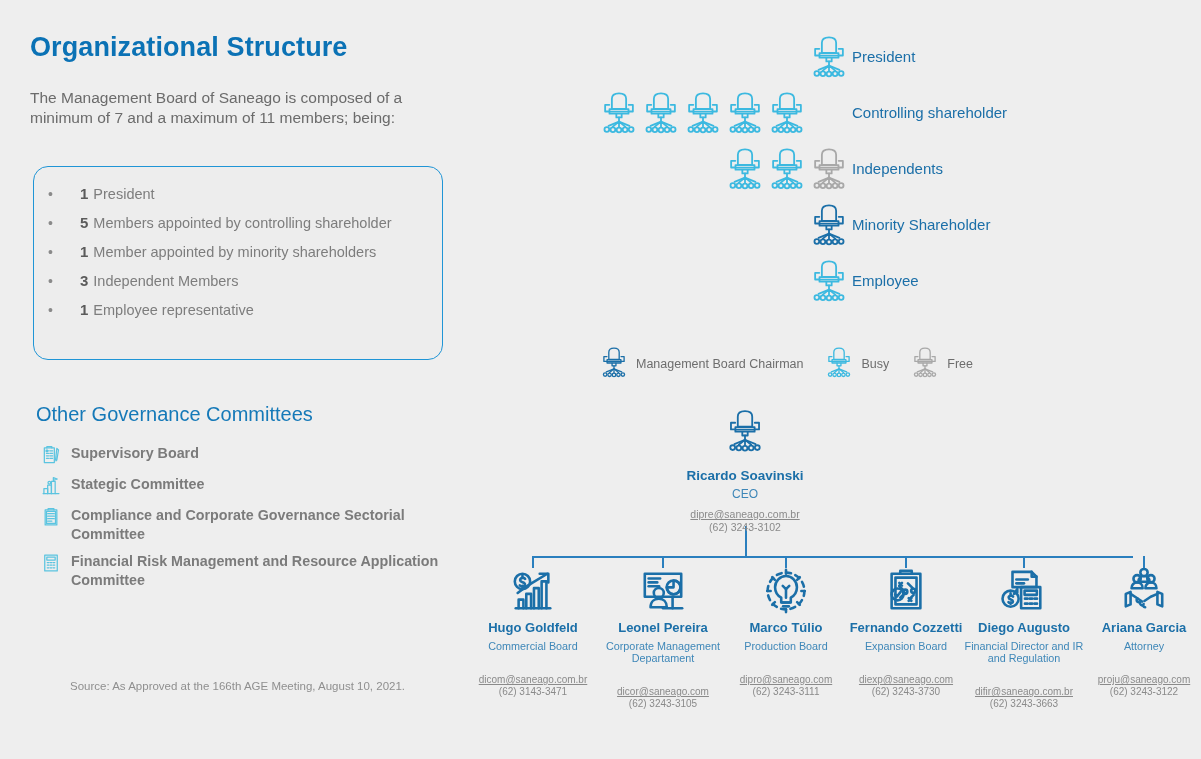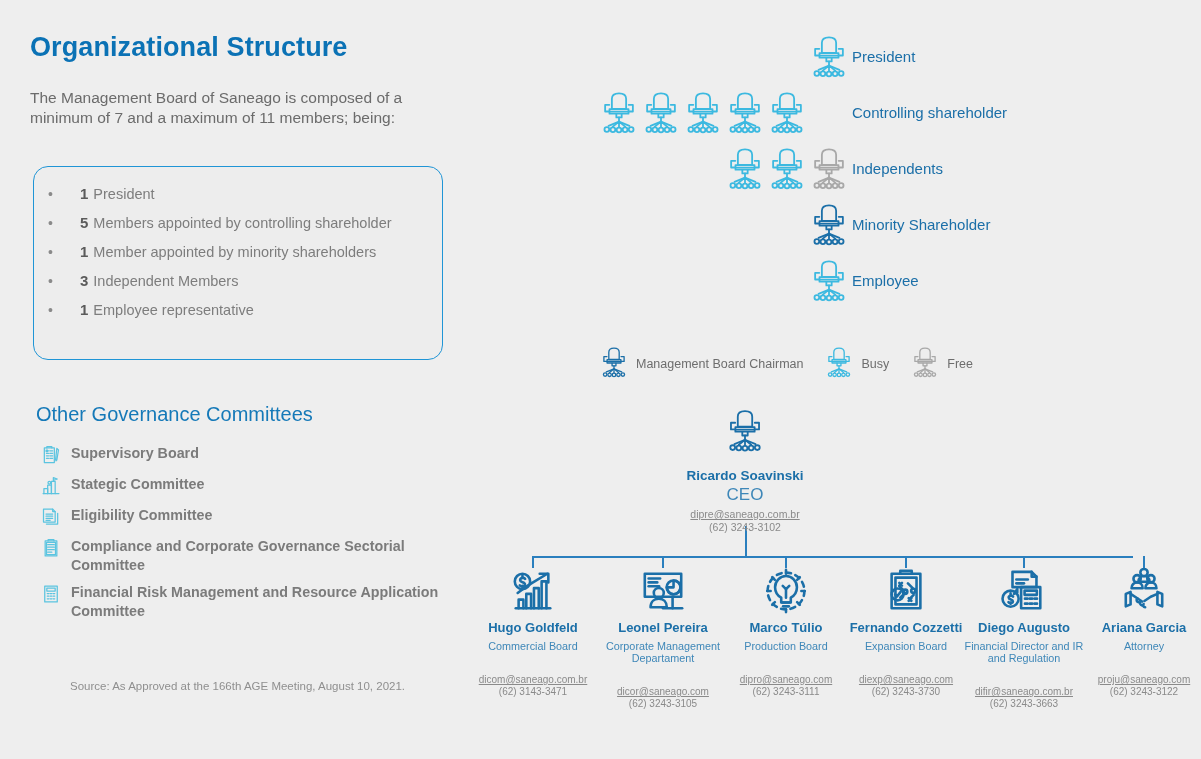--- a/index.html
+++ b/index.html
@@ -68,21 +68,21 @@
   .mini-item{display:flex;align-items:center;margin-right:22px;}
   .mini-chair{width:28px;height:36px;display:block;}
   .mini-label{font-size:12.5px;color:#6d6d6d;margin-left:8px;white-space:nowrap;}
 
   
   #org-chart{left:480px;top:408px;width:700px;height:300px;}
   #ceo-node{
     position:absolute;left:180px;top:0;width:170px;text-align:center;
   }
   .node-name{font-size:13.5px;font-weight:bold;color:#1b6fa8;margin-top:10px;}
-  .node-role{font-size:17px;color:#3e87b8;margin-top:5px;line-height:13px;}
+  .node-role{font-size:12px;color:#3e87b8;margin-top:5px;line-height:13px;}
   .node-mail{font-size:10.5px;color:#8a8a8a;text-decoration:underline;margin-top:7px;}
   .node-phone{font-size:10.5px;color:#8a8a8a;margin-top:1px;}
   .ceo-chair{width:40px;height:50px;margin:0 auto;display:block;}
 
   .connector{position:absolute;background:#2a7fbe;}
   .report-node{position:absolute;width:132px;text-align:center;top:160px;}
   .report-icon{width:46px;height:46px;margin:0 auto 6px auto;display:block;}
   .rn-name{font-size:13px;font-weight:bold;color:#1b6fa8;}
   .rn-role{font-size:10.8px;color:#3e87b8;margin-top:5px;line-height:12px;}
   .rn-mail{font-size:10px;color:#8a8a8a;text-decoration:underline;margin-top:22px;display:block;}
@@ -159,36 +159,20 @@
             <circle cx="10" cy="8" r="1.6"></circle>
           </g>
         </svg>
       </span>
       <span class="committee-label">Stategic Committee</span>
     </div>
     <div class="committee-row">
       <span class="committee-icon">
         <svg viewBox="0 0 24 24" width="20" height="20">
           <g fill="none" stroke="#5bc4e0" stroke-width="1.5" stroke-linecap="round" stroke-linejoin="round">
-            <path d="M3 2.5 H14 L17 5.5 V18 H3 Z"></path>
-            <path d="M14 2.5 V5.5 H17"></path>
-            <path d="M6 8.5 H14"></path>
-            <path d="M6 11 H14"></path>
-            <path d="M6 13.5 H14"></path>
-            <path d="M6 16 H11"></path>
-            <path d="M6.5 20.5 H20 V7.5"></path>
-          </g>
-        </svg>
-      </span>
-      <span class="committee-label">Eligibility Committee</span>
-    </div>
-    <div class="committee-row">
-      <span class="committee-icon">
-        <svg viewBox="0 0 24 24" width="20" height="20">
-          <g fill="none" stroke="#5bc4e0" stroke-width="1.5" stroke-linecap="round" stroke-linejoin="round">
             <path d="M5 3.5 H19 V21.5 H5 Z"></path>
             <path d="M8.5 3.5 V2 H15.5 V3.5"></path>
             <path d="M8 8 H16"></path>
             <path d="M8 11 H16"></path>
             <path d="M8 14 H16"></path>
             <path d="M8 17 H13"></path>
             <rect x="6.6" y="5.2" width="10.8" height="14.6"></rect>
           </g>
         </svg>
       </span>

